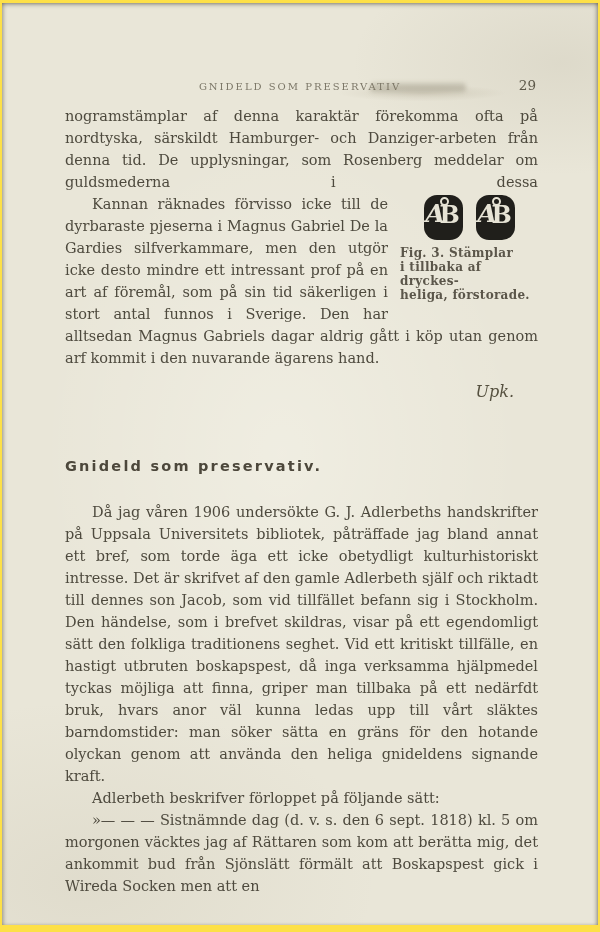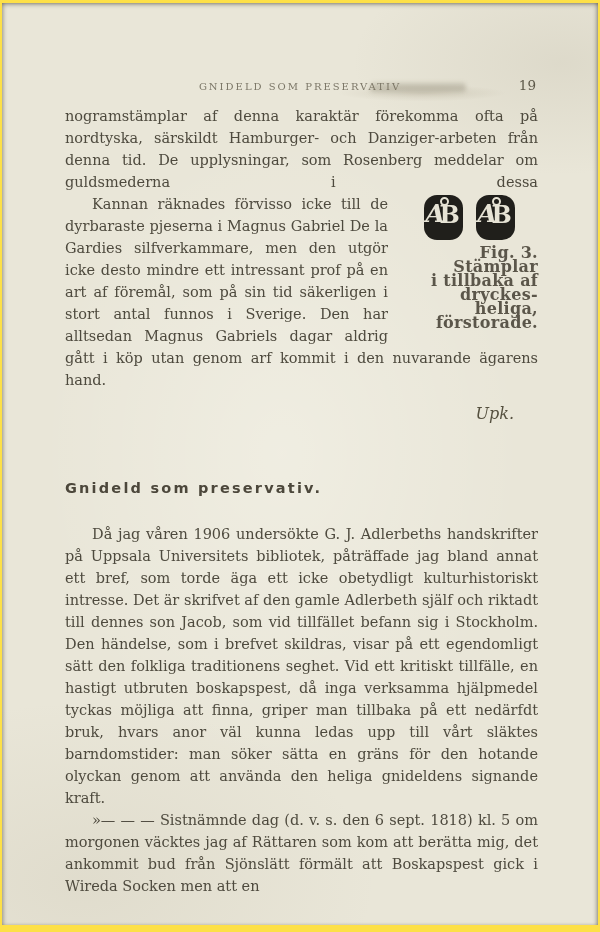--- a/index.html
+++ b/index.html
@@ -99,26 +99,26 @@
   }
   .stamp .letter-b {
     position: absolute;
     top: 9px; left: 16px;
     font-family: "DejaVu Serif", serif;
     font-weight: 700;
     font-size: 24px;
     color: #e6e3d5;
   }
   .figure-caption {
-    font-size: 16px;
+    font-size: 12px;
     line-height: 14px;
     font-weight: 700;
     letter-spacing: 0.3px;
     color: #5b564a;
-    text-align: right;
+    text-align: left;
     text-indent: 0;
   }
   .signature {
     text-align: right;
     padding-right: 24px;
     font-style: italic;
     font-size: 16px;
     margin-top: 12px;
     color: #55503f;
   }
@@ -136,21 +136,21 @@
 </style>
 </head>
 <body>
 
 <div class="scan-frame">
   <div class="page">
 
     <div class="running-head">
       <div class="running-title">GNIDELD SOM PRESERVATIV</div>
       <div class="ink-smudge"></div>
-      <div class="page-number">19</div>
+      <div class="page-number">29</div>
     </div>
 
     <div class="text-column">
 
       <div class="para force-justify">nogramstämplar af denna karaktär förekomma ofta på nordtyska, särskildt Hamburger- och Danziger-arbeten från denna tid. De upplysningar, som Rosenberg meddelar om guldsmederna i dessa</div>
 
       <div class="para">
         <aside class="figure-float">
           <div class="stamps-row">
             <div class="stamp">
@@ -173,20 +173,21 @@
       </div>
 
       <p class="para indent">Kannan räknades förvisso icke till de dyrbaraste pjeserna i Magnus Gabriel De la Gardies silfverkammare, men den utgör icke desto mindre ett intressant prof på en art af föremål, som på sin tid säkerligen i stort antal funnos i Sverige. Den har alltsedan Magnus Gabriels dagar aldrig gått i köp utan genom arf kommit i den nuvarande ägarens hand.</p>
 
       <div class="signature">Upk.</div>
 
       <h2 class="section-heading">Gnideld som preservativ.</h2>
 
       <p class="para indent">Då jag våren 1906 undersökte G. J. Adlerbeths handskrifter på Uppsala Universitets bibliotek, påträffade jag bland annat ett bref, som torde äga ett icke obetydligt kulturhistoriskt intresse. Det är skrifvet af den gamle Adlerbeth själf och riktadt till dennes son Jacob, som vid tillfället befann sig i Stockholm. Den händelse, som i brefvet skildras, visar på ett egendomligt sätt den folkliga traditionens seghet. Vid ett kritiskt tillfälle, en hastigt utbruten boskapspest, då inga verksamma hjälpmedel tyckas möjliga att finna, griper man tillbaka på ett nedärfdt bruk, hvars anor väl kunna ledas upp till vårt släktes barndomstider: man söker sätta en gräns för den hotande olyckan genom att använda den heliga gnideldens signande kraft.</p>
 
+      <p class="para indent">Adlerbeth beskrifver förloppet på följande sätt:</p>
 
       <p class="para indent">
         <span>»— — — Sistnämnde dag (d. v. s. den 6 sept. 1818) kl. 5 om morgonen väcktes jag af Rättaren som kom att berätta mig, det ankommit bud från Sjönslätt förmält att Boskapspest gick i Wireda Socken men att en </span>
       </p>
 
     </div>
   </div>
 </div>
 
 </body></html>

